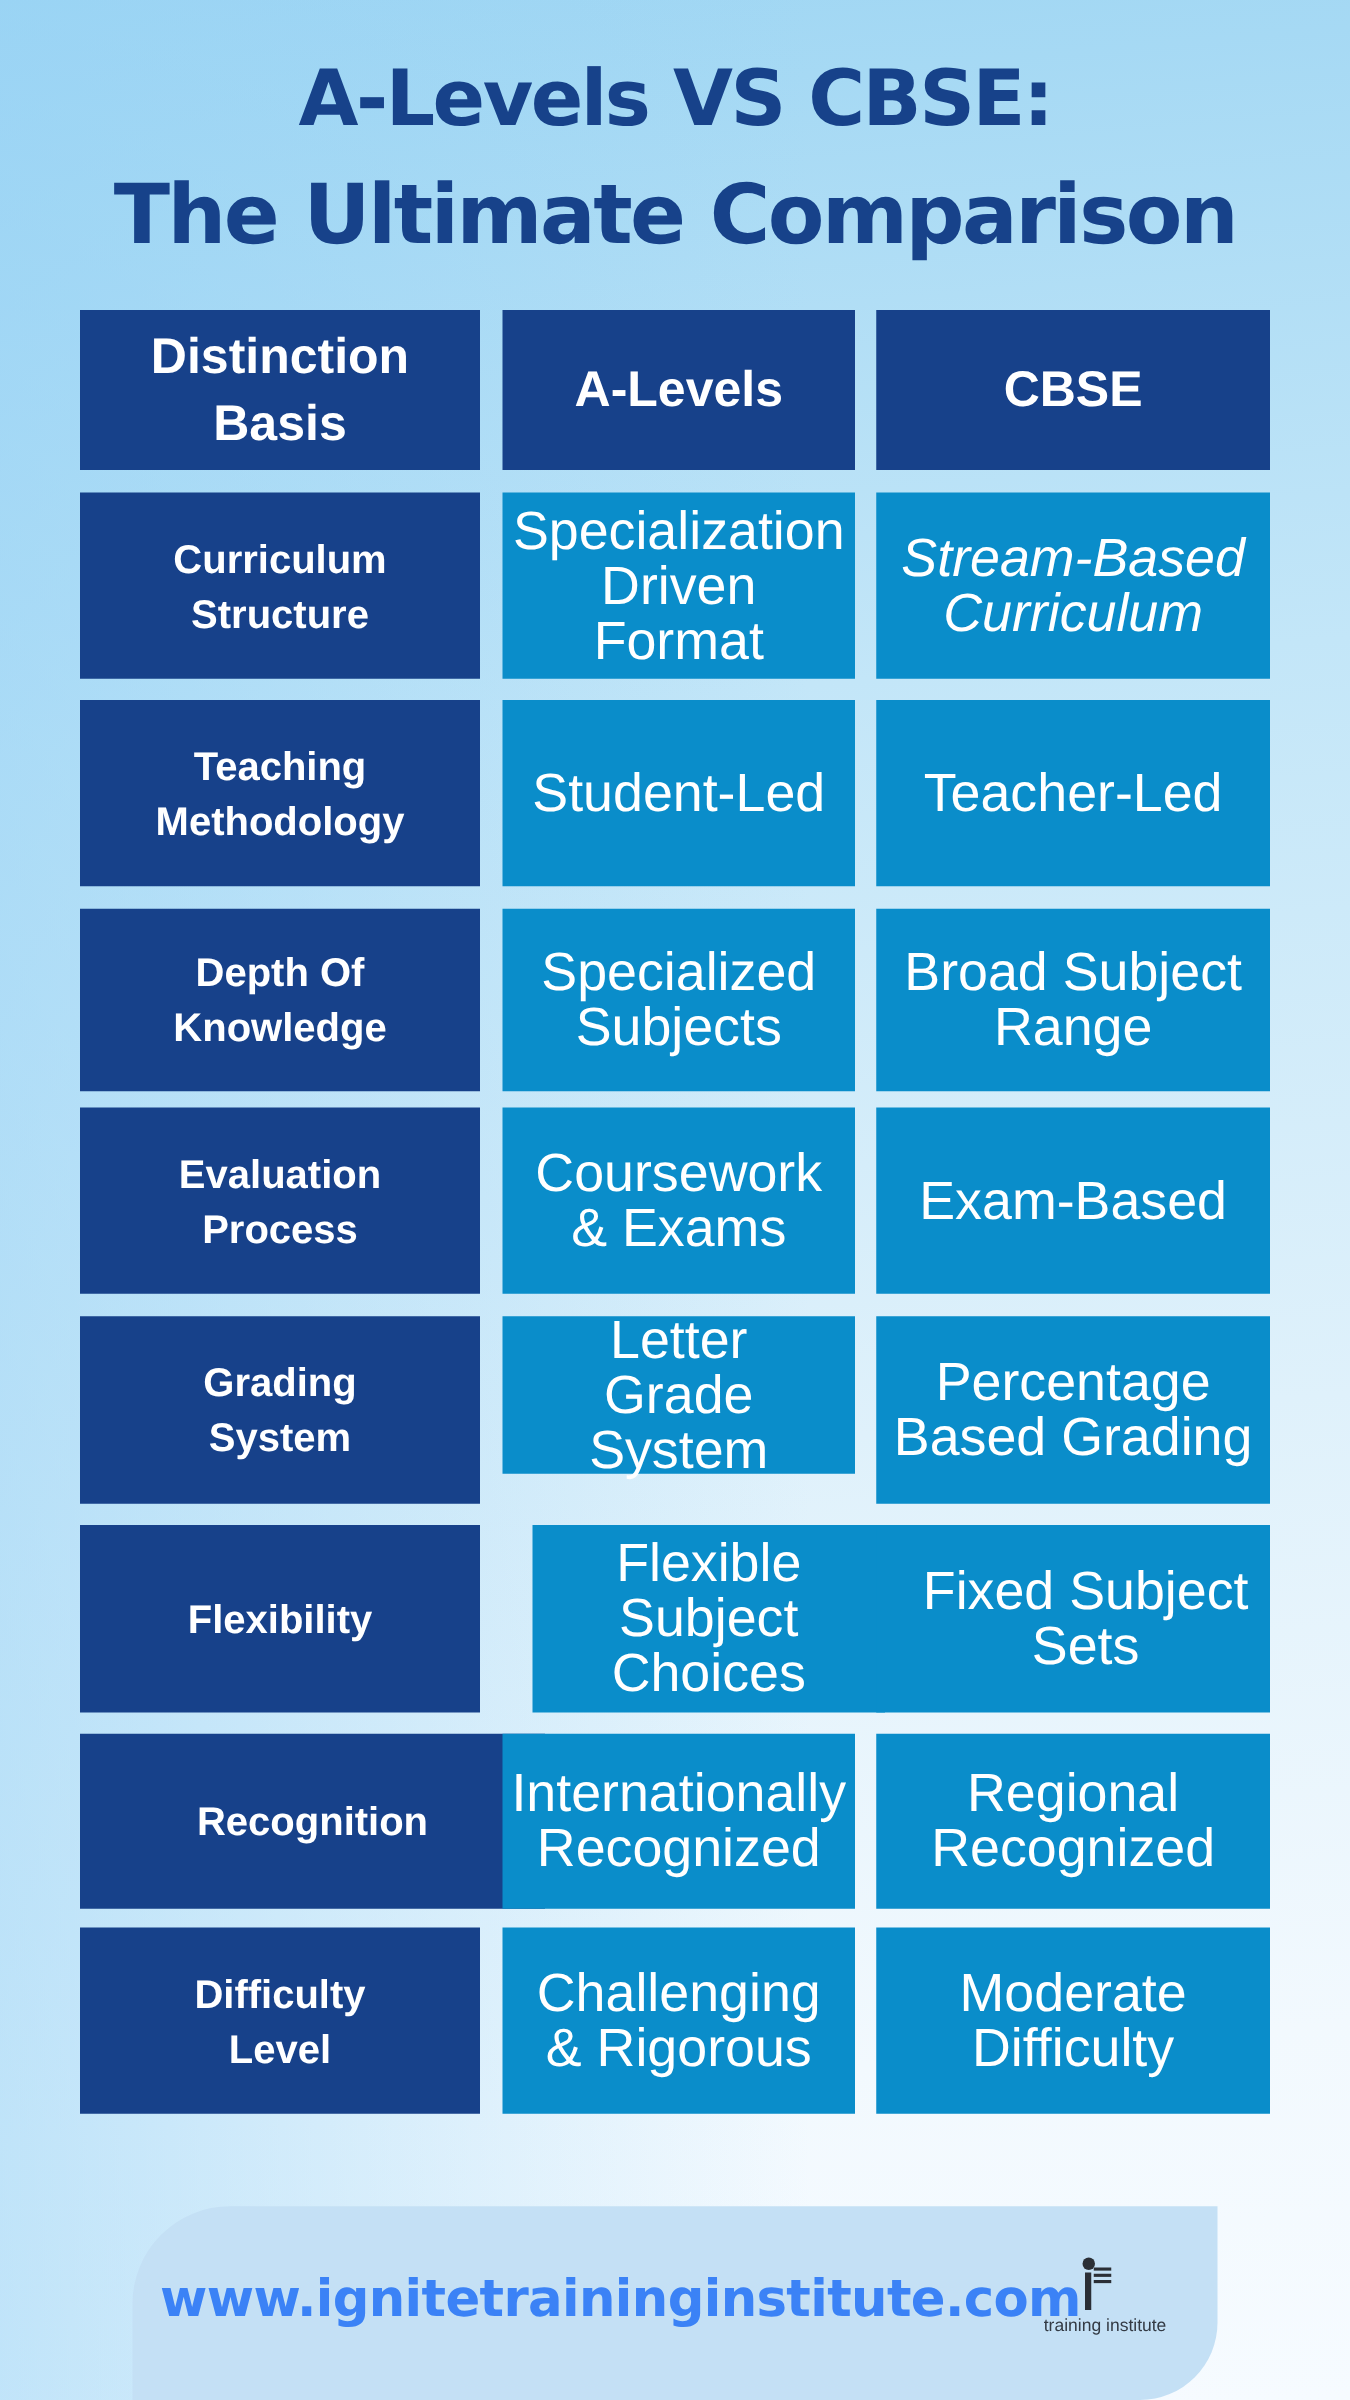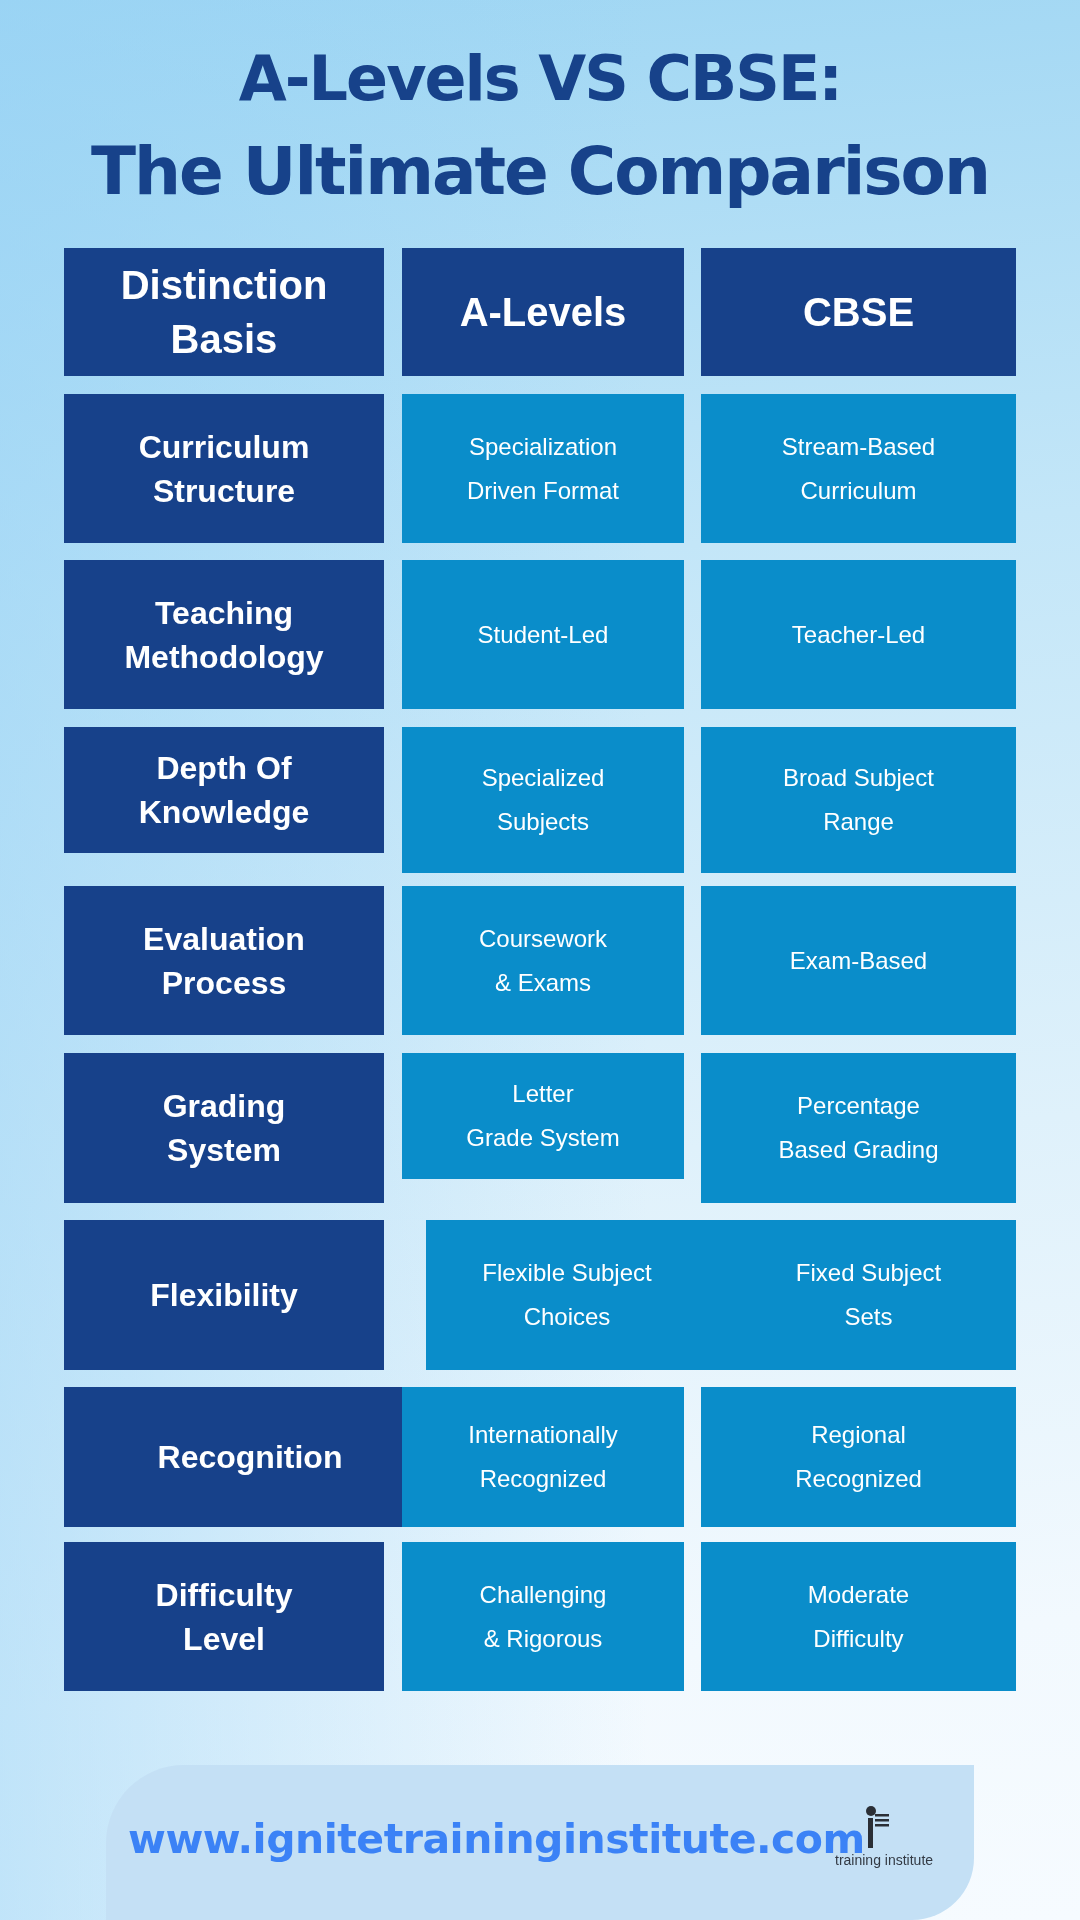--- a/index.html
+++ b/index.html
@@ -22,21 +22,21 @@
   .title.l2 { top:133px; font-size:66px; }
   .cell {
     position:absolute; display:flex; align-items:center; justify-content:center;
     text-align:center; color:#ffffff; white-space:pre-line;
     box-sizing:border-box; padding:0 8px;
   }
   .cell.dark { background:#17418a; }
   .cell.light { background:#0a8dca; }
   .cell.head { font-size:40px; font-weight:bold; line-height:54px; font-family:"Liberation Sans", sans-serif; }
   .cell.label { font-size:32px; font-weight:bold; line-height:44px; }
-  .cell.val { font-size:24px; line-height:44px; }
+  .cell.val { font-size:43px; line-height:44px; }
   .footer {
     position:absolute; left:106px; top:1765px; width:868px; height:155px;
     background:#c4e0f5;
     border-top-left-radius:78px; border-bottom-right-radius:62px;
   }
   .url {
     position:absolute; left:128px; top:1815px;
     font-size:41px; font-weight:bold; color:#3b82f6; letter-spacing:-0.5px;
     font-family:"DejaVu Sans", sans-serif;
   }
@@ -62,29 +62,29 @@
 
   <div class="cell dark head" style="left:64px;top:248px;width:320px;height:128px;">Distinction
 Basis</div>
   <div class="cell dark head" style="left:402px;top:248px;width:282px;height:128px;">A-Levels</div>
   <div class="cell dark head" style="left:701px;top:248px;width:315px;height:128px;">CBSE</div>
 
   <div class="cell dark label" style="left:64px;top:394px;width:320px;height:149px;">Curriculum
 Structure</div>
   <div class="cell light val" style="left:402px;top:394px;width:282px;height:149px;">Specialization
 Driven Format</div>
-  <div class="cell light val" style="left:701px;top:394px;width:315px;height:149px;">Stream-Based
+  <div class="cell light val" style="left:701px;top:394px;width:315px;height:149px;font-style:italic;">Stream-Based
 Curriculum</div>
 
   <div class="cell dark label" style="left:64px;top:560px;width:320px;height:149px;">Teaching
 Methodology</div>
   <div class="cell light val" style="left:402px;top:560px;width:282px;height:149px;">Student-Led</div>
   <div class="cell light val" style="left:701px;top:560px;width:315px;height:149px;">Teacher-Led</div>
 
-  <div class="cell dark label" style="left:64px;top:727px;width:320px;height:126px;">Depth Of
+  <div class="cell dark label" style="left:64px;top:727px;width:320px;height:146px;">Depth Of
 Knowledge</div>
   <div class="cell light val" style="left:402px;top:727px;width:282px;height:146px;">Specialized
 Subjects</div>
   <div class="cell light val" style="left:701px;top:727px;width:315px;height:146px;">Broad Subject
 Range</div>
 
   <div class="cell dark label" style="left:64px;top:886px;width:320px;height:149px;">Evaluation
 Process</div>
   <div class="cell light val" style="left:402px;top:886px;width:282px;height:149px;">Coursework
 &amp; Exams</div>

